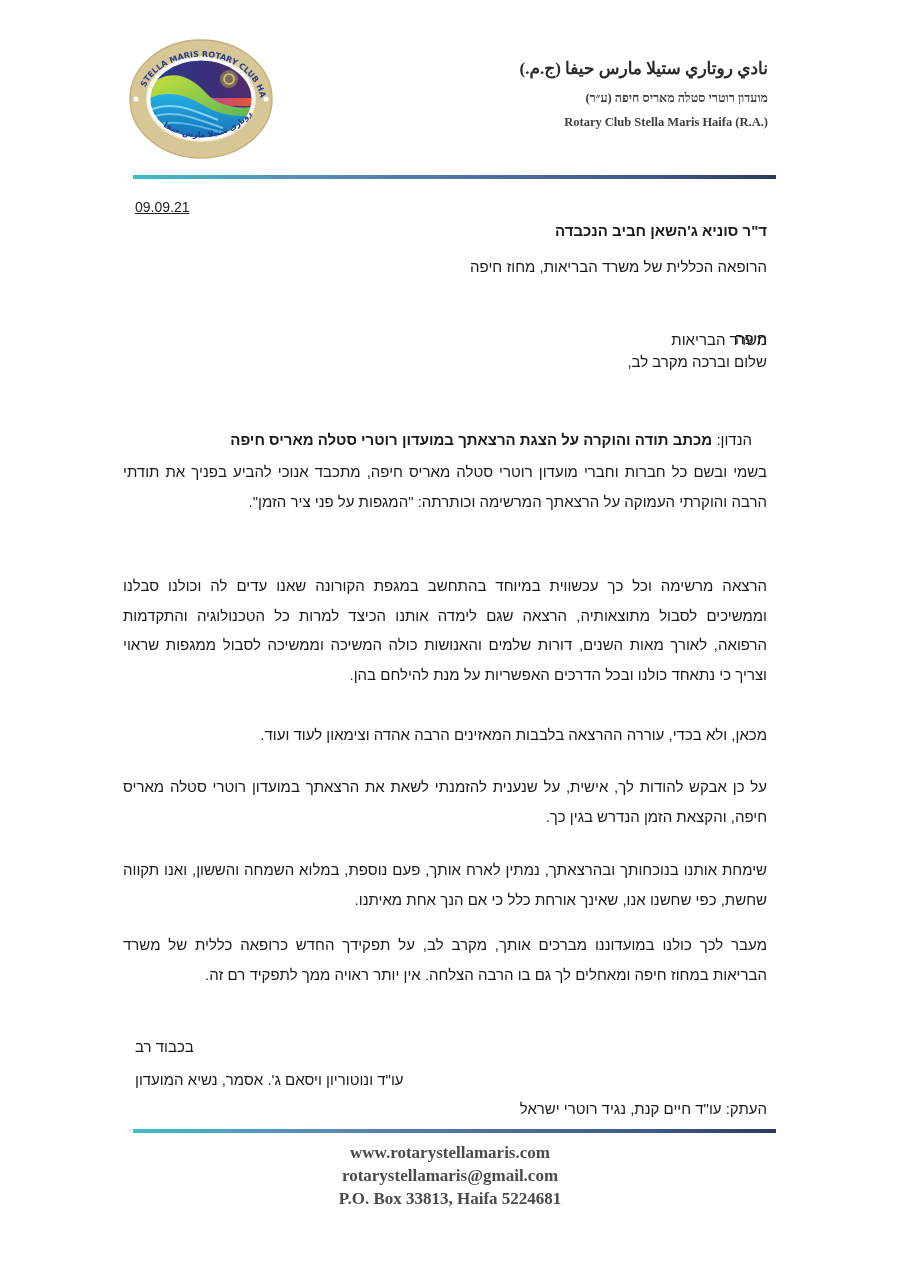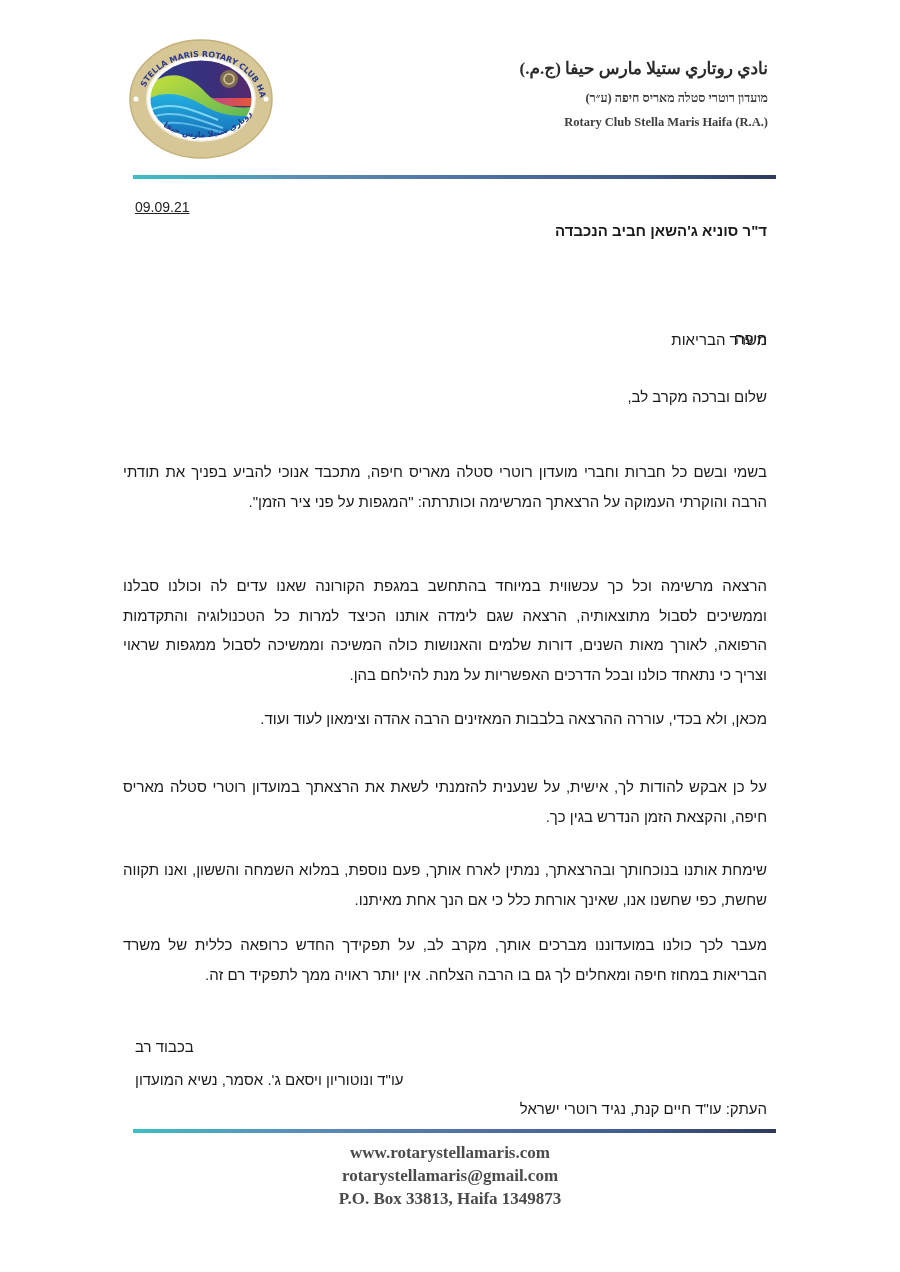--- a/index.html
+++ b/index.html
@@ -99,37 +99,42 @@
     <div class="org-arabic">نادي روتاري ستيلا مارس حيفا (ج.م.)</div>
     <div class="org-hebrew">מועדון רוטרי סטלה מאריס חיפה (ע״ר)</div>
     <div class="org-english">Rotary Club Stella Maris Haifa (R.A.)</div>
   </div>
 
   <div class="divider top"></div>
 
   <div class="date">09.09.21</div>
 
   <div class="line rtl bold" style="top:221px;">ד"ר סוניא ג'השאן חביב הנכבדה</div>
+  <div class="line rtl" style="top:257px;">הרופאה הכללית של משרד הבריאות, מחוז חיפה</div>
   <div class="line rtl" style="top:293px;margin-top:37px;">משרד הבריאות</div>
   <div class="line rtl" style="top:329px;">חיפה</div>
-  <div class="line rtl" style="top:387px;">שלום וברכה מקרב לב,</div>
+  <div class="line rtl" style="top:352px;">שלום וברכה מקרב לב,</div>
 
+  <div class="subject" style="right:148px;">
+    <span class="label">הנדון:</span>
+    <span class="text">מכתב תודה והוקרה על הצגת הרצאתך במועדון רוטרי סטלה מאריס חיפה</span>
+  </div>
 
   <div class="para" style="top:457px;">בשמי ובשם כל חברות וחברי מועדון רוטרי סטלה מאריס חיפה, מתכבד אנוכי להביע בפניך את תודתי הרבה והוקרתי העמוקה על הרצאתך המרשימה וכותרתה: "המגפות על פני ציר הזמן".</div>
   <div class="para" style="top:571px;">הרצאה מרשימה וכל כך עכשווית במיוחד בהתחשב במגפת הקורונה שאנו עדים לה וכולנו סבלנו וממשיכים לסבול מתוצאותיה, הרצאה שגם לימדה אותנו הכיצד למרות כל הטכנולוגיה והתקדמות הרפואה, לאורך מאות השנים, דורות שלמים והאנושות כולה המשיכה וממשיכה לסבול ממגפות שראוי וצריך כי נתאחד כולנו ובכל הדרכים האפשריות על מנת להילחם בהן.</div>
-  <div class="para" style="top:704px;">מכאן, ולא בכדי, עוררה ההרצאה בלבבות המאזינים הרבה אהדה וצימאון לעוד ועוד.</div>
+  <div class="para" style="top:720px;">מכאן, ולא בכדי, עוררה ההרצאה בלבבות המאזינים הרבה אהדה וצימאון לעוד ועוד.</div>
   <div class="para" style="top:772px;">על כן אבקש להודות לך, אישית, על שנענית להזמנתי לשאת את הרצאתך במועדון רוטרי סטלה מאריס חיפה, והקצאת הזמן הנדרש בגין כך.</div>
   <div class="para" style="top:855px;">שימחת אותנו בנוכחותך ובהרצאתך, נמתין לארח אותך, פעם נוספת, במלוא השמחה והששון, ואנו תקווה שחשת, כפי שחשנו אנו, שאינך אורחת כלל כי אם הנך אחת מאיתנו.</div>
   <div class="para" style="top:930px;">מעבר לכך כולנו במועדוננו מברכים אותך, מקרב לב, על תפקידך החדש כרופאה כללית של משרד הבריאות במחוז חיפה ומאחלים לך גם בו הרבה הצלחה. אין יותר ראויה ממך לתפקיד רם זה.</div>
 
   <div class="sign" style="left:135px; top:1037px; direction:rtl;">בכבוד רב</div>
   <div class="sign" style="left:135px; top:1070px;">עו"ד ונוטוריון ויסאם ג'. אסמר, נשיא המועדון</div>
   <div class="sign" style="right:133px; top:1099px;">העתק: עו"ד חיים קנת, נגיד רוטרי ישראל</div>
 
   <div class="divider bottom"></div>
 
   <div class="footer" style="top:1145px;">
     <div class="f-line">www.rotarystellamaris.com</div>
     <div class="f-line">rotarystellamaris@gmail.com</div>
-    <div class="f-line">P.O. Box 33813, Haifa 1349873</div>
+    <div class="f-line">P.O. Box 33813, Haifa 5224681</div>
   </div>
 
 </div>
 
 </body></html>

